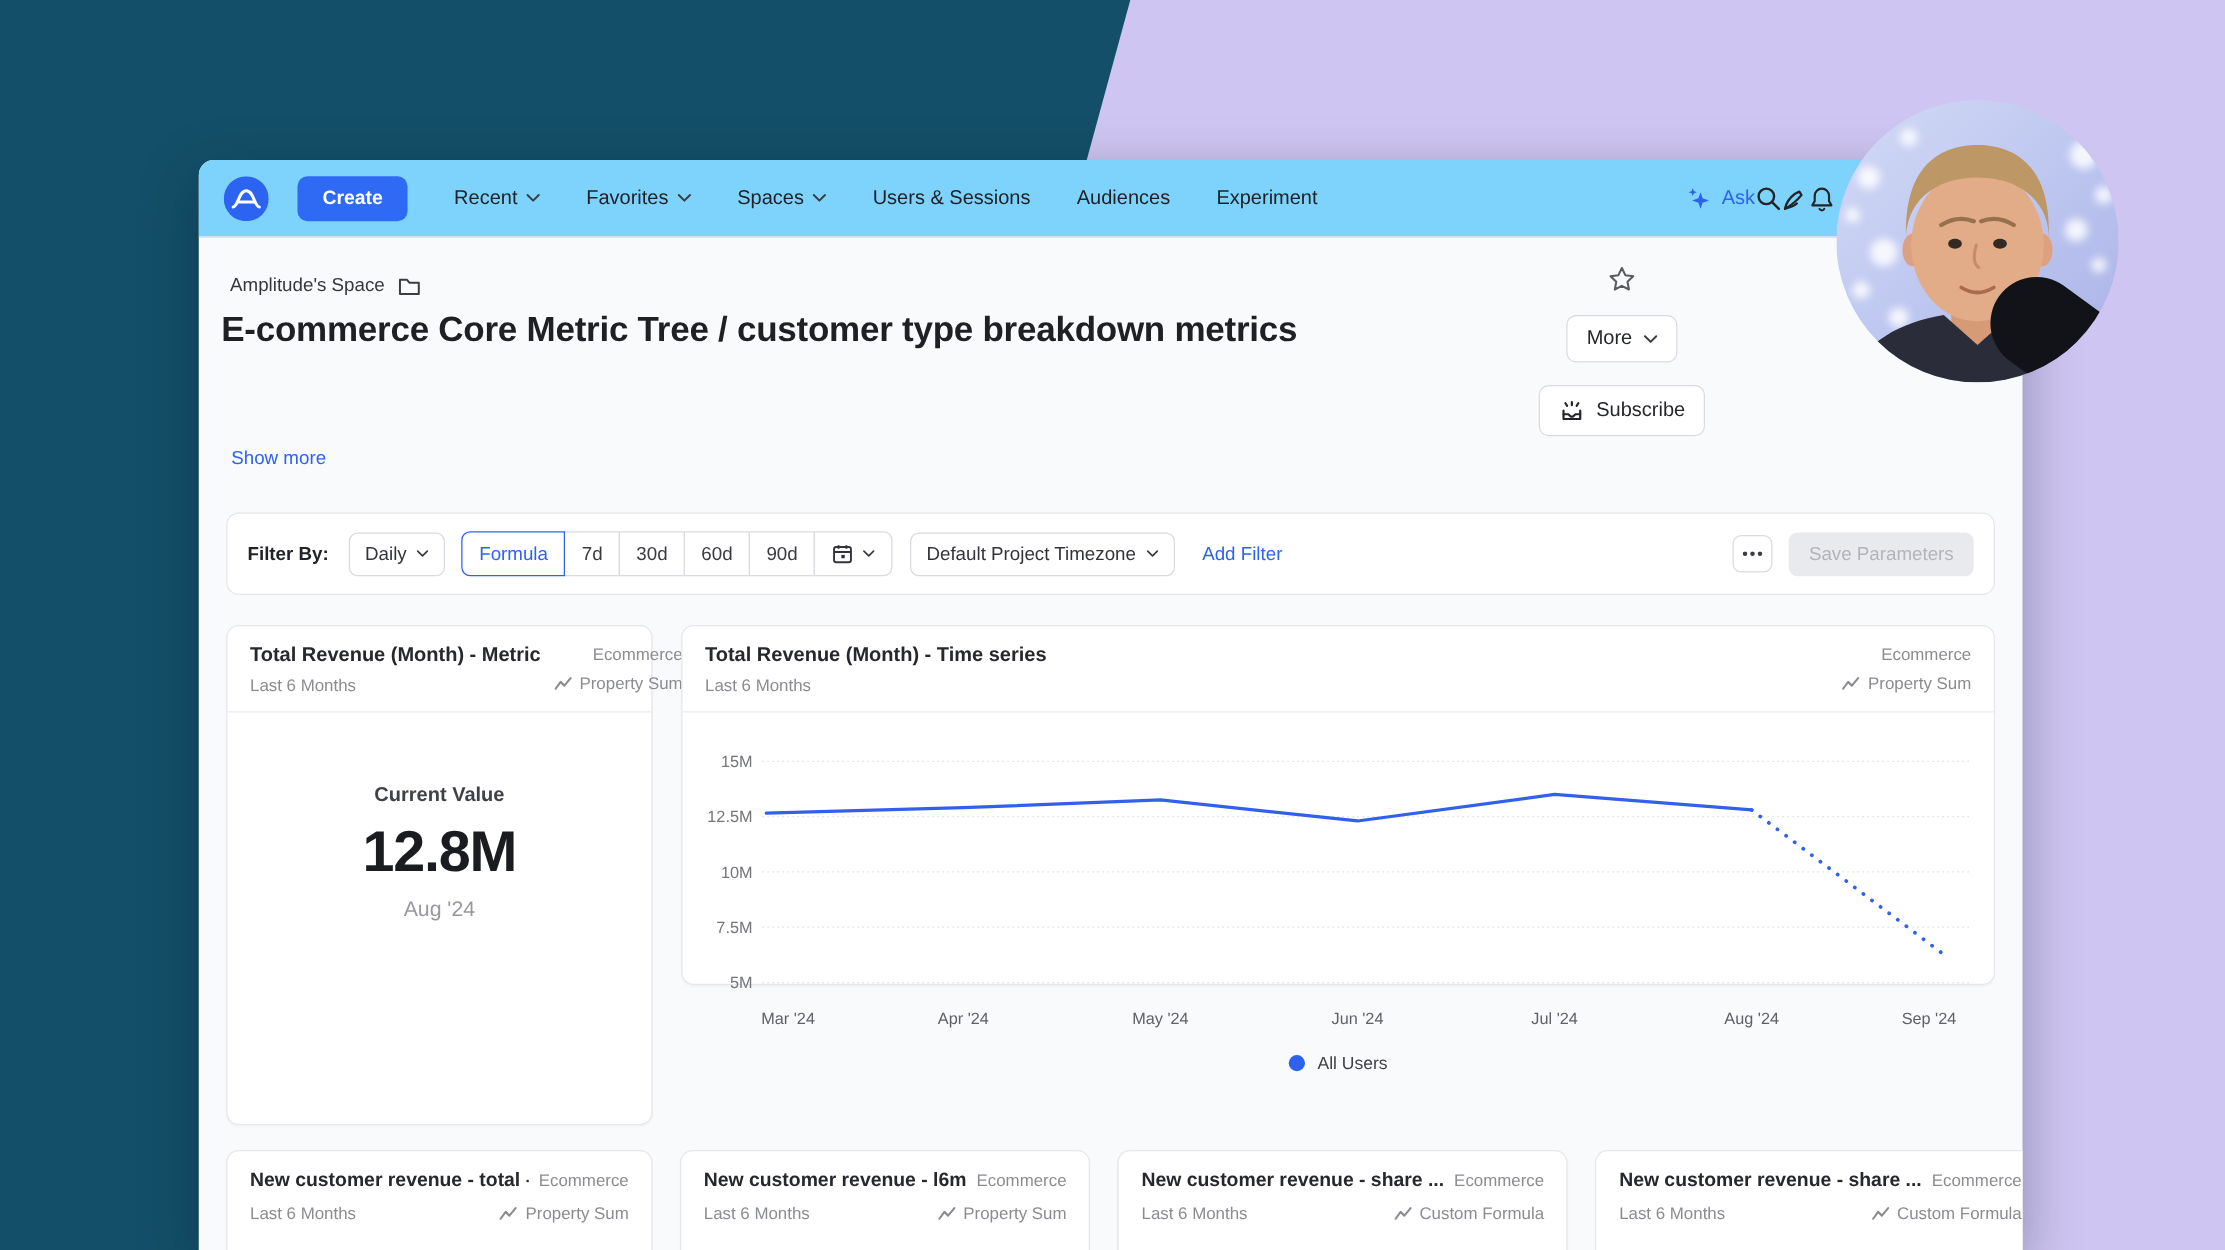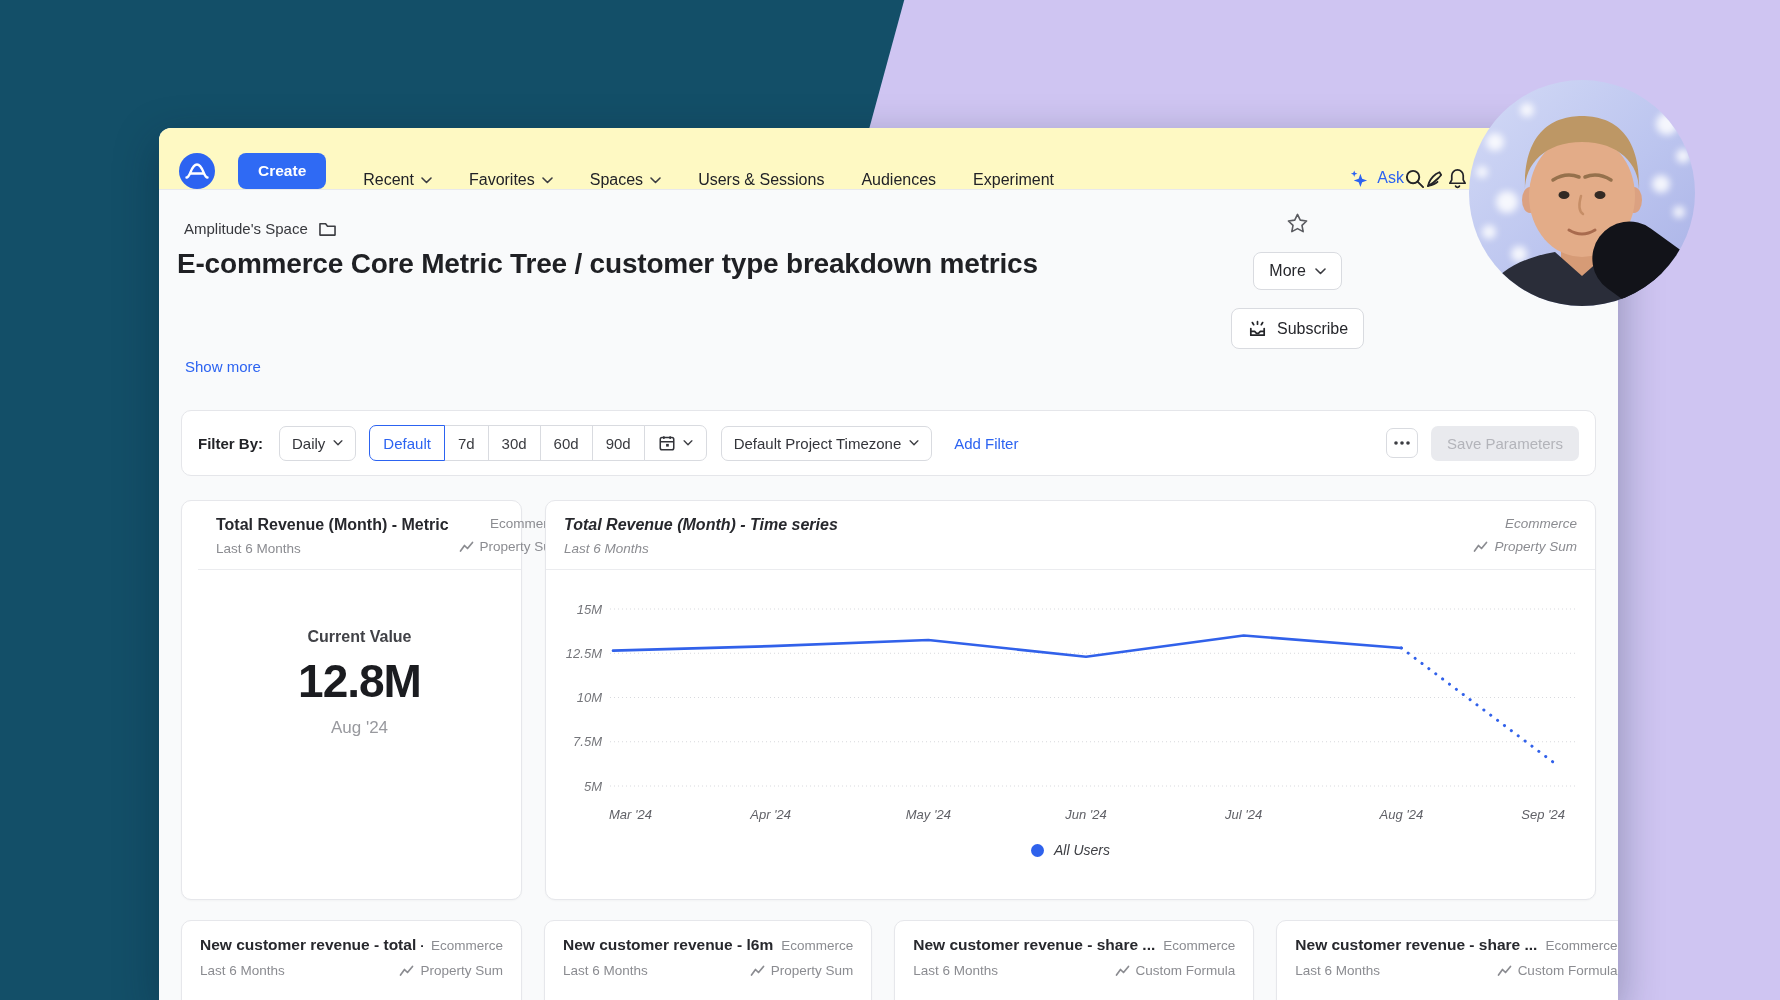--- a/index.html
+++ b/index.html
@@ -8,22 +8,22 @@
     background:#134f68;
     font-family:"Liberation Sans", sans-serif;
     -webkit-font-smoothing:antialiased;
   }
   .bg-purple{position:absolute;inset:0;background:#cfc5f2;
     clip-path:polygon(50.8% 0,100% 0,100% 100%,35.5% 100%);}
   #window{position:absolute;left:159px;top:128px;width:1459px;height:872px;
     background:#f9fafb;border-radius:12px 12px 0 0;overflow:hidden;z-index:10;
     box-shadow:0 14px 44px rgba(8,30,50,.35);}
   
-  #nav{height:62px;background:#fef9c3;border-bottom:1px solid #e8e9ec;
-    display:flex;align-items:flex-end;padding:0 150px 0 20px;box-sizing:border-box;}
+  #nav{height:62px;background:#7dd3fc;border-bottom:1px solid #e8e9ec;
+    display:flex;align-items:center;padding:0 150px 0 20px;box-sizing:border-box;}
   .logo{width:36px;height:36px;flex:0 0 auto;cursor:pointer;}
   .create-btn{margin-left:23px;background:#2f6af4;color:#fff;font-size:15.5px;font-weight:700;
     padding:9px 20px;border-radius:8px;border:none;cursor:pointer;font-family:inherit;}
   #nav-items{display:flex;align-items:center;gap:37px;margin-left:37px;
     font-size:16px;color:#212227;}
   .nav-item{display:flex;align-items:center;gap:7px;cursor:pointer;white-space:nowrap;}
   .nav-right{margin-left:auto;display:flex;align-items:center;}
   .ask{display:flex;align-items:center;gap:8px;color:#2c63f1;font-size:16px;font-weight:500;cursor:pointer;}
   .icon-btn{display:flex;align-items:center;cursor:pointer;}
   
@@ -51,22 +51,22 @@
   .seg.seg-cal{border-radius:0 7px 7px 0;}
   .tz{margin-left:14px;}
   .add-filter{margin-left:22px;font-size:15px;color:#2c63f1;cursor:pointer;text-decoration:none;white-space:nowrap;}
   .dots-btn{margin-left:auto;width:32px;height:30px;display:flex;align-items:center;justify-content:center;
     background:#fff;border:1px solid #d9dbe0;border-radius:7px;cursor:pointer;}
   .save-btn{margin-left:13px;background:#e9eaee;color:#b3b4ba;font-size:15px;font-weight:500;
     padding:9px 16px;border-radius:7px;border:none;font-family:inherit;cursor:default;}
   
   .card{position:absolute;background:#fff;border:1px solid #e6e7eb;border-radius:10px;
     box-sizing:border-box;box-shadow:0 1px 2px rgba(20,30,40,.03);}
-  #metric-card{left:22px;top:310px;width:341px;height:400px;padding-left:16px;}
-  #chart-card{left:386px;top:310px;width:1051px;height:400px;font-style:italic;}
+  #metric-card{left:22px;top:310px;width:341px;height:400px;}
+  #chart-card{left:386px;top:310px;width:1051px;height:288px;}
   .card-hd{padding:15px 18px 13px;border-bottom:1px solid #ebecef;display:flex;justify-content:space-between;}
   .c-title{font-size:16px;font-weight:700;color:#27282d;white-space:nowrap;overflow:hidden;cursor:pointer;}
   .c-sub{margin-top:7px;font-size:13.5px;color:#8b8c91;}
   .hd-right{text-align:right;flex:0 0 auto;padding-left:10px;}
   .c-tag{font-size:13.5px;color:#8b8c91;white-space:nowrap;}
   .c-measure{margin-top:8px;display:flex;align-items:center;justify-content:flex-end;gap:6px;
     font-size:13.5px;color:#8b8c91;white-space:nowrap;}
   .metric-body{text-align:center;padding-top:58px;}
   .mv-label{font-size:16px;font-weight:700;color:#414247;}
   .mv-value{font-size:46px;font-weight:800;color:#1b1c20;margin-top:8px;letter-spacing:-1px;}
@@ -202,21 +202,21 @@
 
     <div class="filterbar">
       <span class="fb-label">Filter By:</span>
       <button class="dd">
         <span>Daily</span>
         <svg width="10" height="6" viewBox="0 0 11 7" fill="none">
           <path d="M1 1l4.5 4.5L10 1" stroke="#3c3d42" stroke-width="1.6" stroke-linecap="round" stroke-linejoin="round"></path>
         </svg>
       </button>
       <div class="seg-group" id="range-group">
-        <button class="seg selected" style="border-radius: 7px 0px 0px 7px;">Default</button>
+        <button class="seg selected" style="border-radius: 7px 0px 0px 7px;">Formula</button>
           <button class="seg">7d</button>
           <button class="seg">30d</button>
           <button class="seg">60d</button>
           <button class="seg">90d</button>
           <button class="seg seg-cal">
           <svg width="18" height="18" viewBox="0 0 20 20" fill="none" stroke="#33343a" stroke-width="1.7">
             <rect x="2.5" y="4" width="15" height="13.5" rx="2"></rect>
             <path d="M6.5 2.5v3M13.5 2.5v3M2.5 8.5h15"></path>
             <rect x="9" y="11" width="3" height="3" fill="#33343a" stroke="none"></rect>
           </svg>

